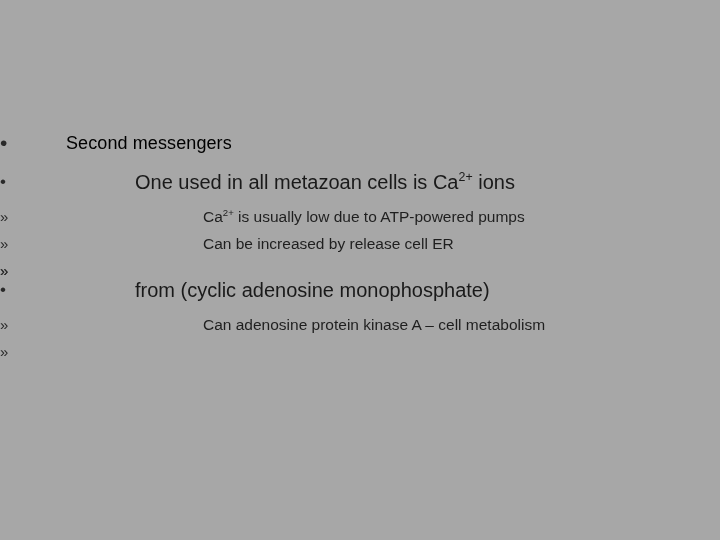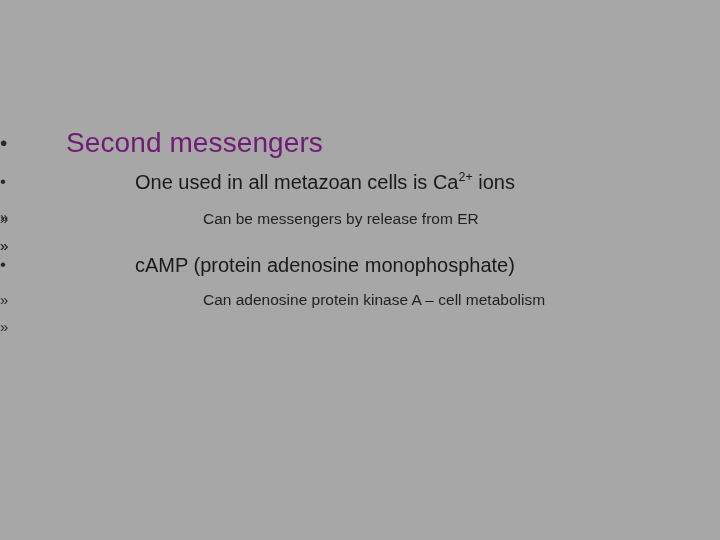--- a/index.html
+++ b/index.html
@@ -52,25 +52,25 @@
   li.bullet > .btext {
     display: block;
   }
 
   
   .l1 {
     padding-left: 42px;
     margin-bottom: 7px;
   }
   .l1 > .btext {
-    font-size: 28px;
+    font-size: 18px;
     line-height: 34px;
     letter-spacing: 0.1px;
     padding-left: 24px;
-    color: #701a75;
+    color: #000000;
   }
   .l1 > .marker {
     font-size: 21px;
     line-height: 34px;
     width: 24px;
   }
 
   
   .l2 {
     padding-left: 115px;
@@ -136,42 +136,43 @@
 
       <li class="bullet l2">
         <span class="marker">•</span>
         <span class="btext"><span>One used in all metazoan cells is Ca</span><sup>2+</sup><span> ions</span></span>
       </li>
 
       <div class="l3wrap">
 
         <li class="bullet l3">
           <span class="marker">»</span>
+          <span class="btext"><span>Ca</span><sup>2+</sup><span> is usually low due to ATP-powered pumps</span></span>
         </li>
 
         <li class="bullet l3">
           <span class="marker">»</span>
-          <span class="btext">Can be messengers by release from ER</span>
+          <span class="btext">Can be increased by release cell ER</span>
         </li>
 
         <li class="bullet l3">
           <span class="marker">»</span>
         </li>
 
         <li class="bullet l3">
           <span class="marker">»</span>
         </li>
 
       </div>
 
       <div class="gap-camp"></div>
 
       <li class="bullet l2">
         <span class="marker">•</span>
-        <span class="btext">cAMP (protein adenosine monophosphate)</span>
+        <span class="btext">from (cyclic adenosine monophosphate)</span>
       </li>
 
       <div class="l3wrap">
 
         <li class="bullet l3">
           <span class="marker">»</span>
           <span class="btext">Can adenosine protein kinase A – cell metabolism</span>
         </li>
 
         <li class="bullet l3">

